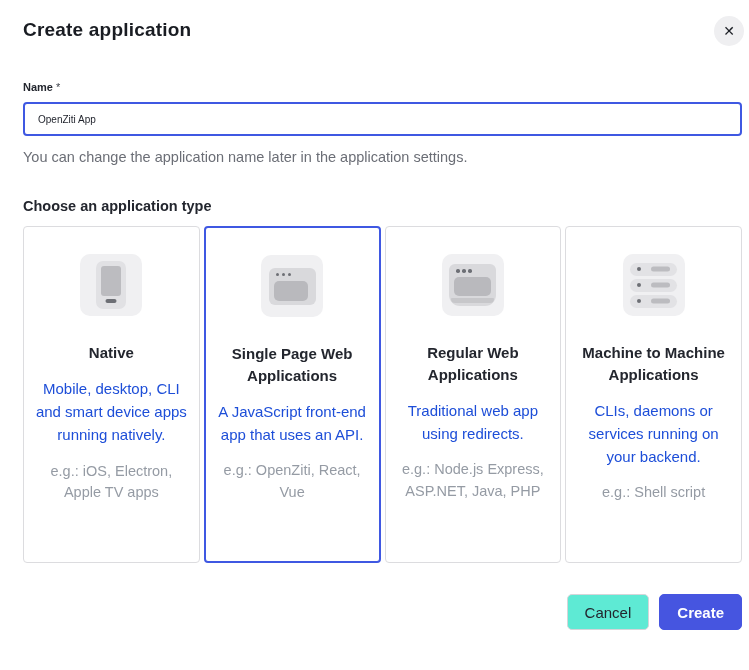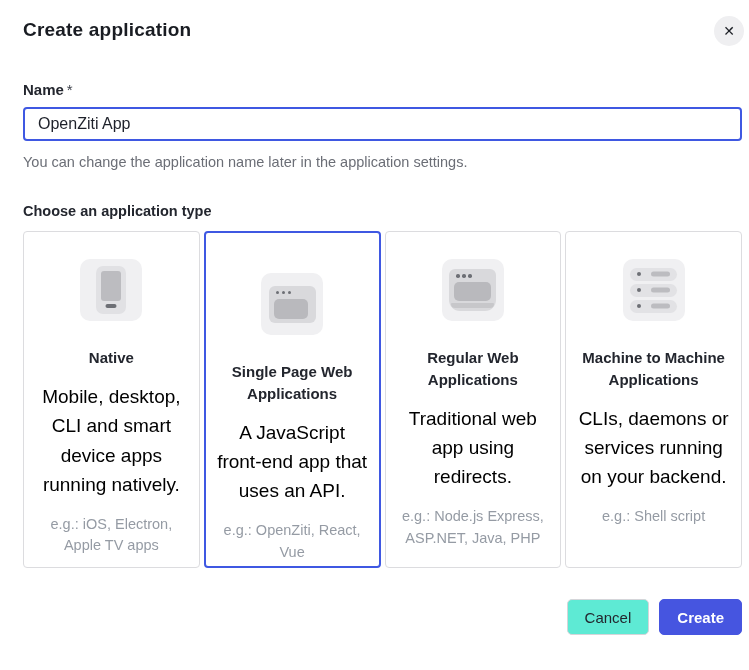--- a/index.html
+++ b/index.html
@@ -9,33 +9,33 @@
 
   
   .header { padding-top:19px; }
   .dialog-title { font-size:19px; font-weight:700; letter-spacing:.2px; color:#191c22; }
   .close-btn { position:absolute; top:16px; right:13px; width:30px; height:30px;
                border:none; border-radius:50%; background:#efeff1; cursor:pointer;
                display:flex; align-items:center; justify-content:center; }
   .close-btn span { font-size:14px; line-height:1; color:#1b1e24; }
 
   
-  .name-label-row { margin-top:40px; font-size:15px; font-weight:600; color:#23262e; }
+  .name-label-row { margin-top:40px; font-size:11px; font-weight:600; color:#23262e; }
   .req { margin-left:3px; font-weight:400; color:#3d414a; }
   .name-input { margin-top:9px; width:100%; height:34px; border:2px solid #3f58e2;
-                border-radius:4px; padding:0 13px; font-size:16px; color:#1e212a;
+                border-radius:4px; padding:0 13px; font-size:10px; color:#1e212a;
                 outline:none; font-family:inherit; caret-color:#111; background:#fff; }
   .helper { margin-top:13px; font-size:14.5px; color:#6b6e76; }
 
   
   .type-label { margin-top:33px; font-size:14.5px; font-weight:600; color:#23262e; }
   .cards { margin-top:12px; display:grid; grid-template-columns:repeat(4,1fr); gap:4px; height:337px; }
   .card { background:#fff; border:1px solid #dcdcdf; border-radius:4px; text-align:center;
           padding:27px 11px 0; cursor:pointer; }
-  .card.selected { border:2px solid #3f58e2; padding:40px 10px 0; }
+  .card.selected { border:2px solid #3f58e2; padding:27px 10px 0; }
 
   .icon-tile { width:62px; height:62px; margin:0 auto; background:#f0f0f2; border-radius:10px;
                display:flex; align-items:center; justify-content:center; position:relative; }
 
   
   .phone { width:30px; height:48px; background:#e1e1e4; border-radius:7px; position:relative; }
   .phone-screen { position:absolute; top:5px; left:5px; right:5px; height:30px;
                   background:#bcbcc0; border-radius:3px; }
   .phone-dash { position:absolute; bottom:6px; left:50%; transform:translateX(-50%);
                 width:11px; height:4px; background:#6d6f75; border-radius:2px; }
@@ -56,21 +56,21 @@
 
   
   .server-stack { display:flex; flex-direction:column; gap:3px; }
   .server-row { width:47px; height:13px; background:#e2e2e5; border-radius:7px; position:relative; }
   .server-dot { position:absolute; left:7px; top:50%; transform:translateY(-50%);
                 width:4px; height:4px; background:#6d6f75; border-radius:50%; }
   .server-pill { position:absolute; right:7px; top:50%; transform:translateY(-50%);
                  width:19px; height:5px; background:#bcbcc0; border-radius:3px; }
 
   .card-title { margin-top:26px; font-size:15px; font-weight:600; color:#23262e; line-height:1.45; }
-  .card-desc { margin-top:13px; font-size:19px; color:#000000; line-height:1.55; }
+  .card-desc { margin-top:13px; font-size:15px; color:#1d4ed8; line-height:1.55; }
   .card-example { margin-top:14px; font-size:14.5px; color:#959ba4; line-height:1.5; }
 
   
   .footer { margin-top:31px; display:flex; justify-content:flex-end; gap:10px; }
   .btn { height:36px; padding:0 17px; border-radius:5px; font-size:15px; cursor:pointer;
          font-family:inherit; }
   .btn-cancel { background:#5eead4; border:1px solid #d5d5d9; color:#23262e; font-weight:400; }
   .btn-create { background:#4655e0; border:1px solid #4655e0; color:#fff; font-weight:600; }
 </style>
 </head>

